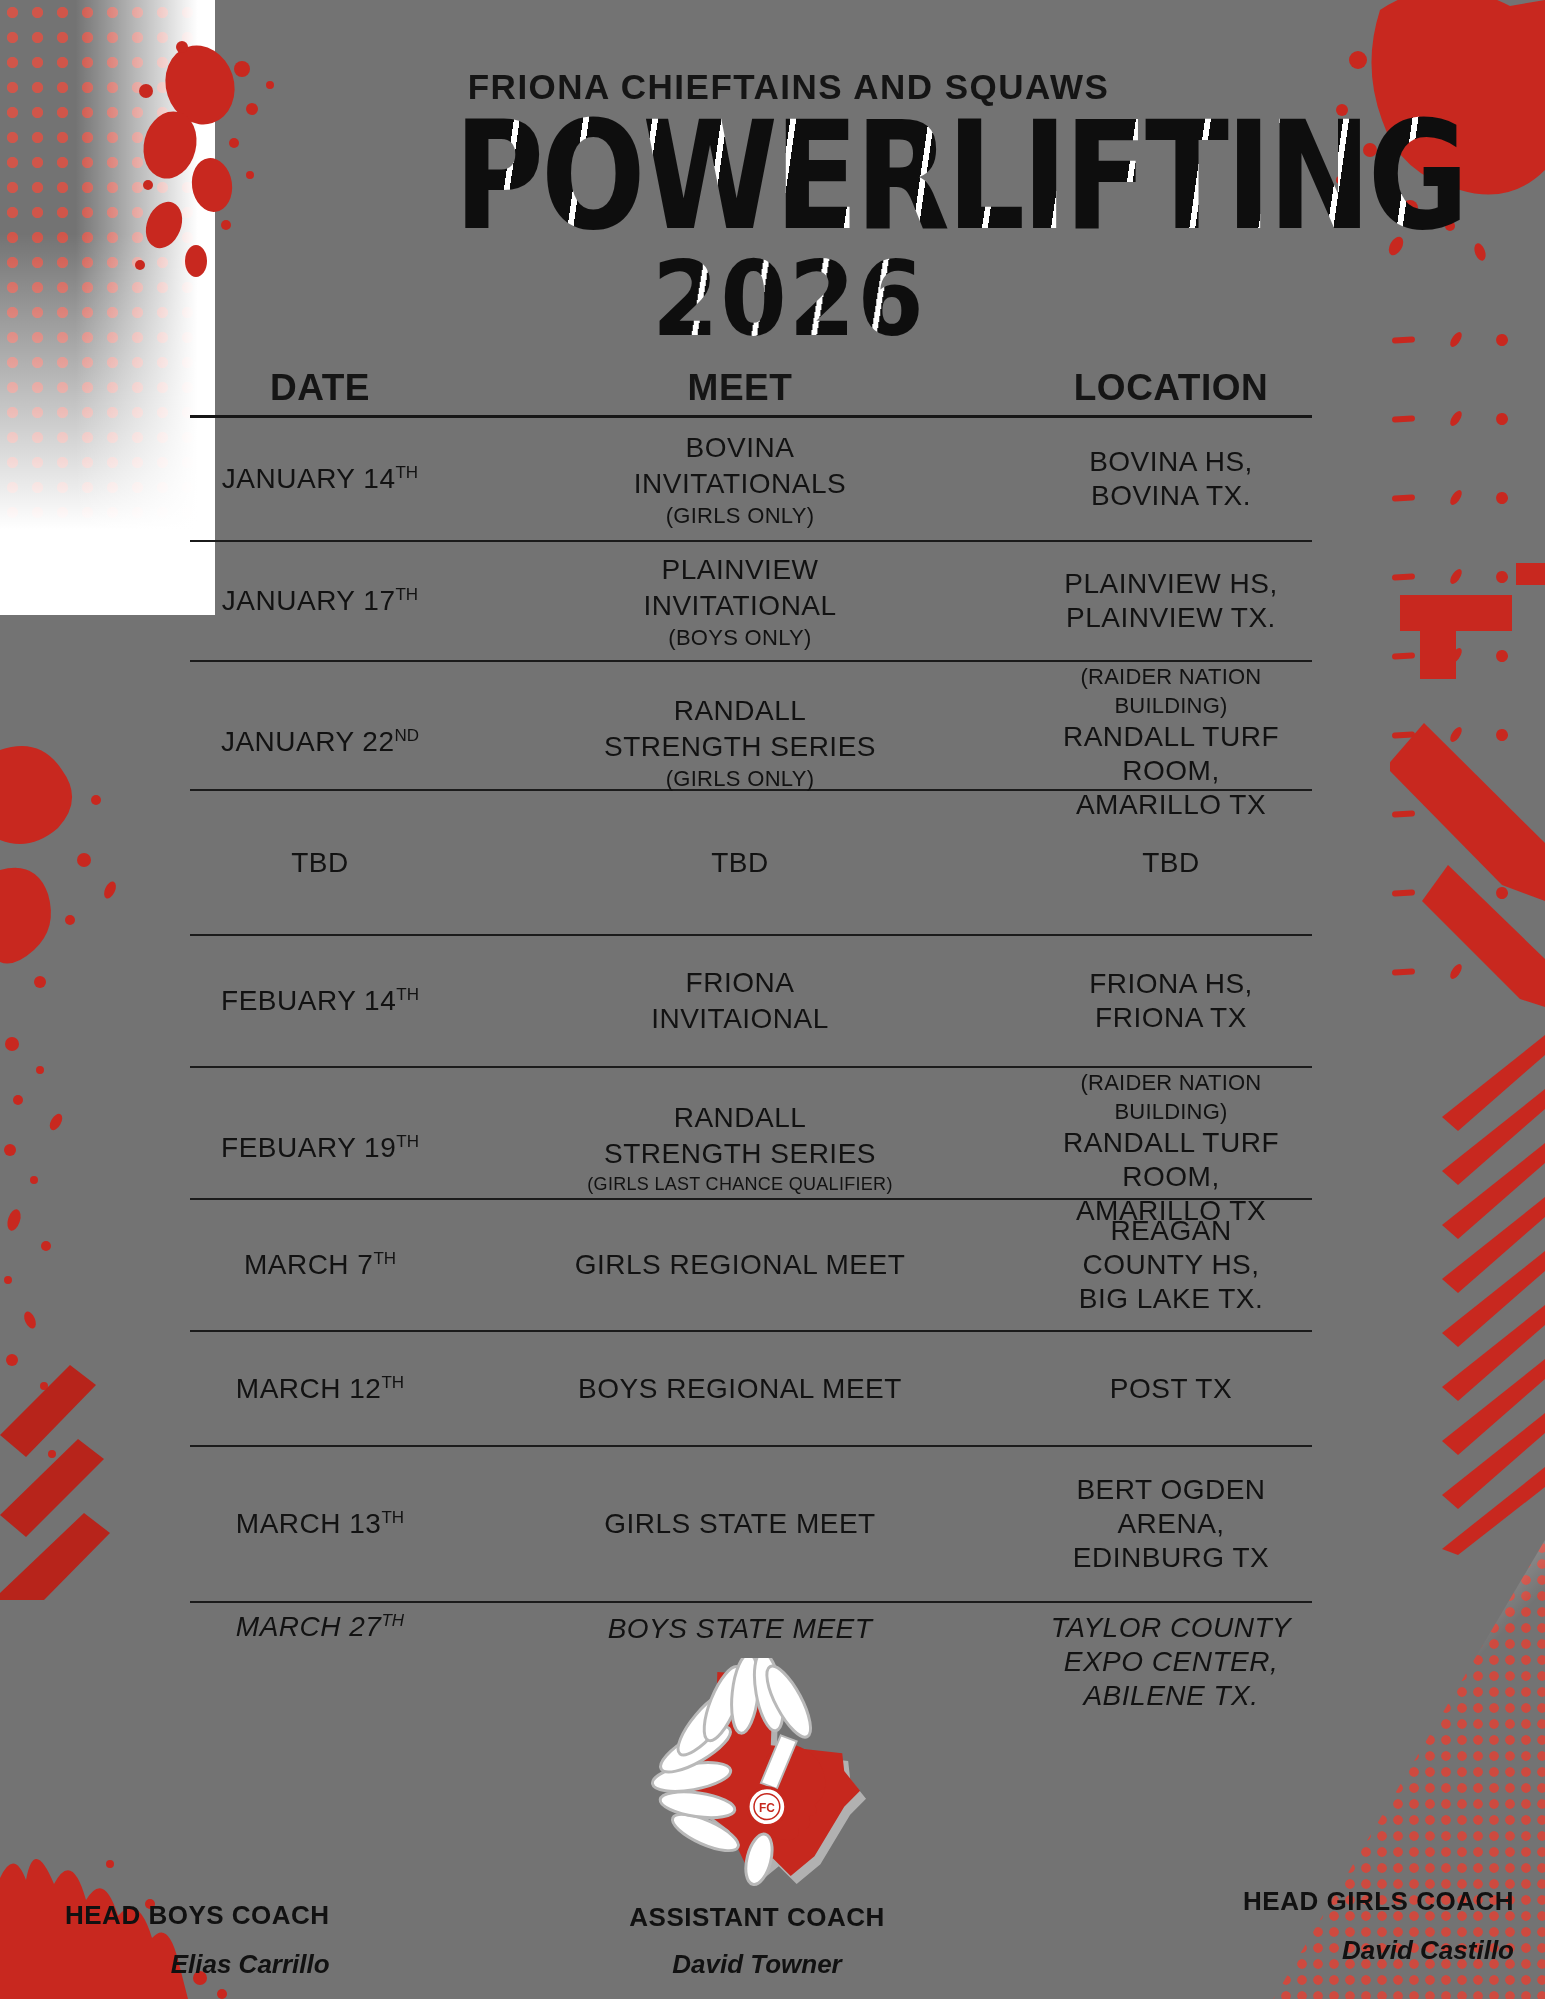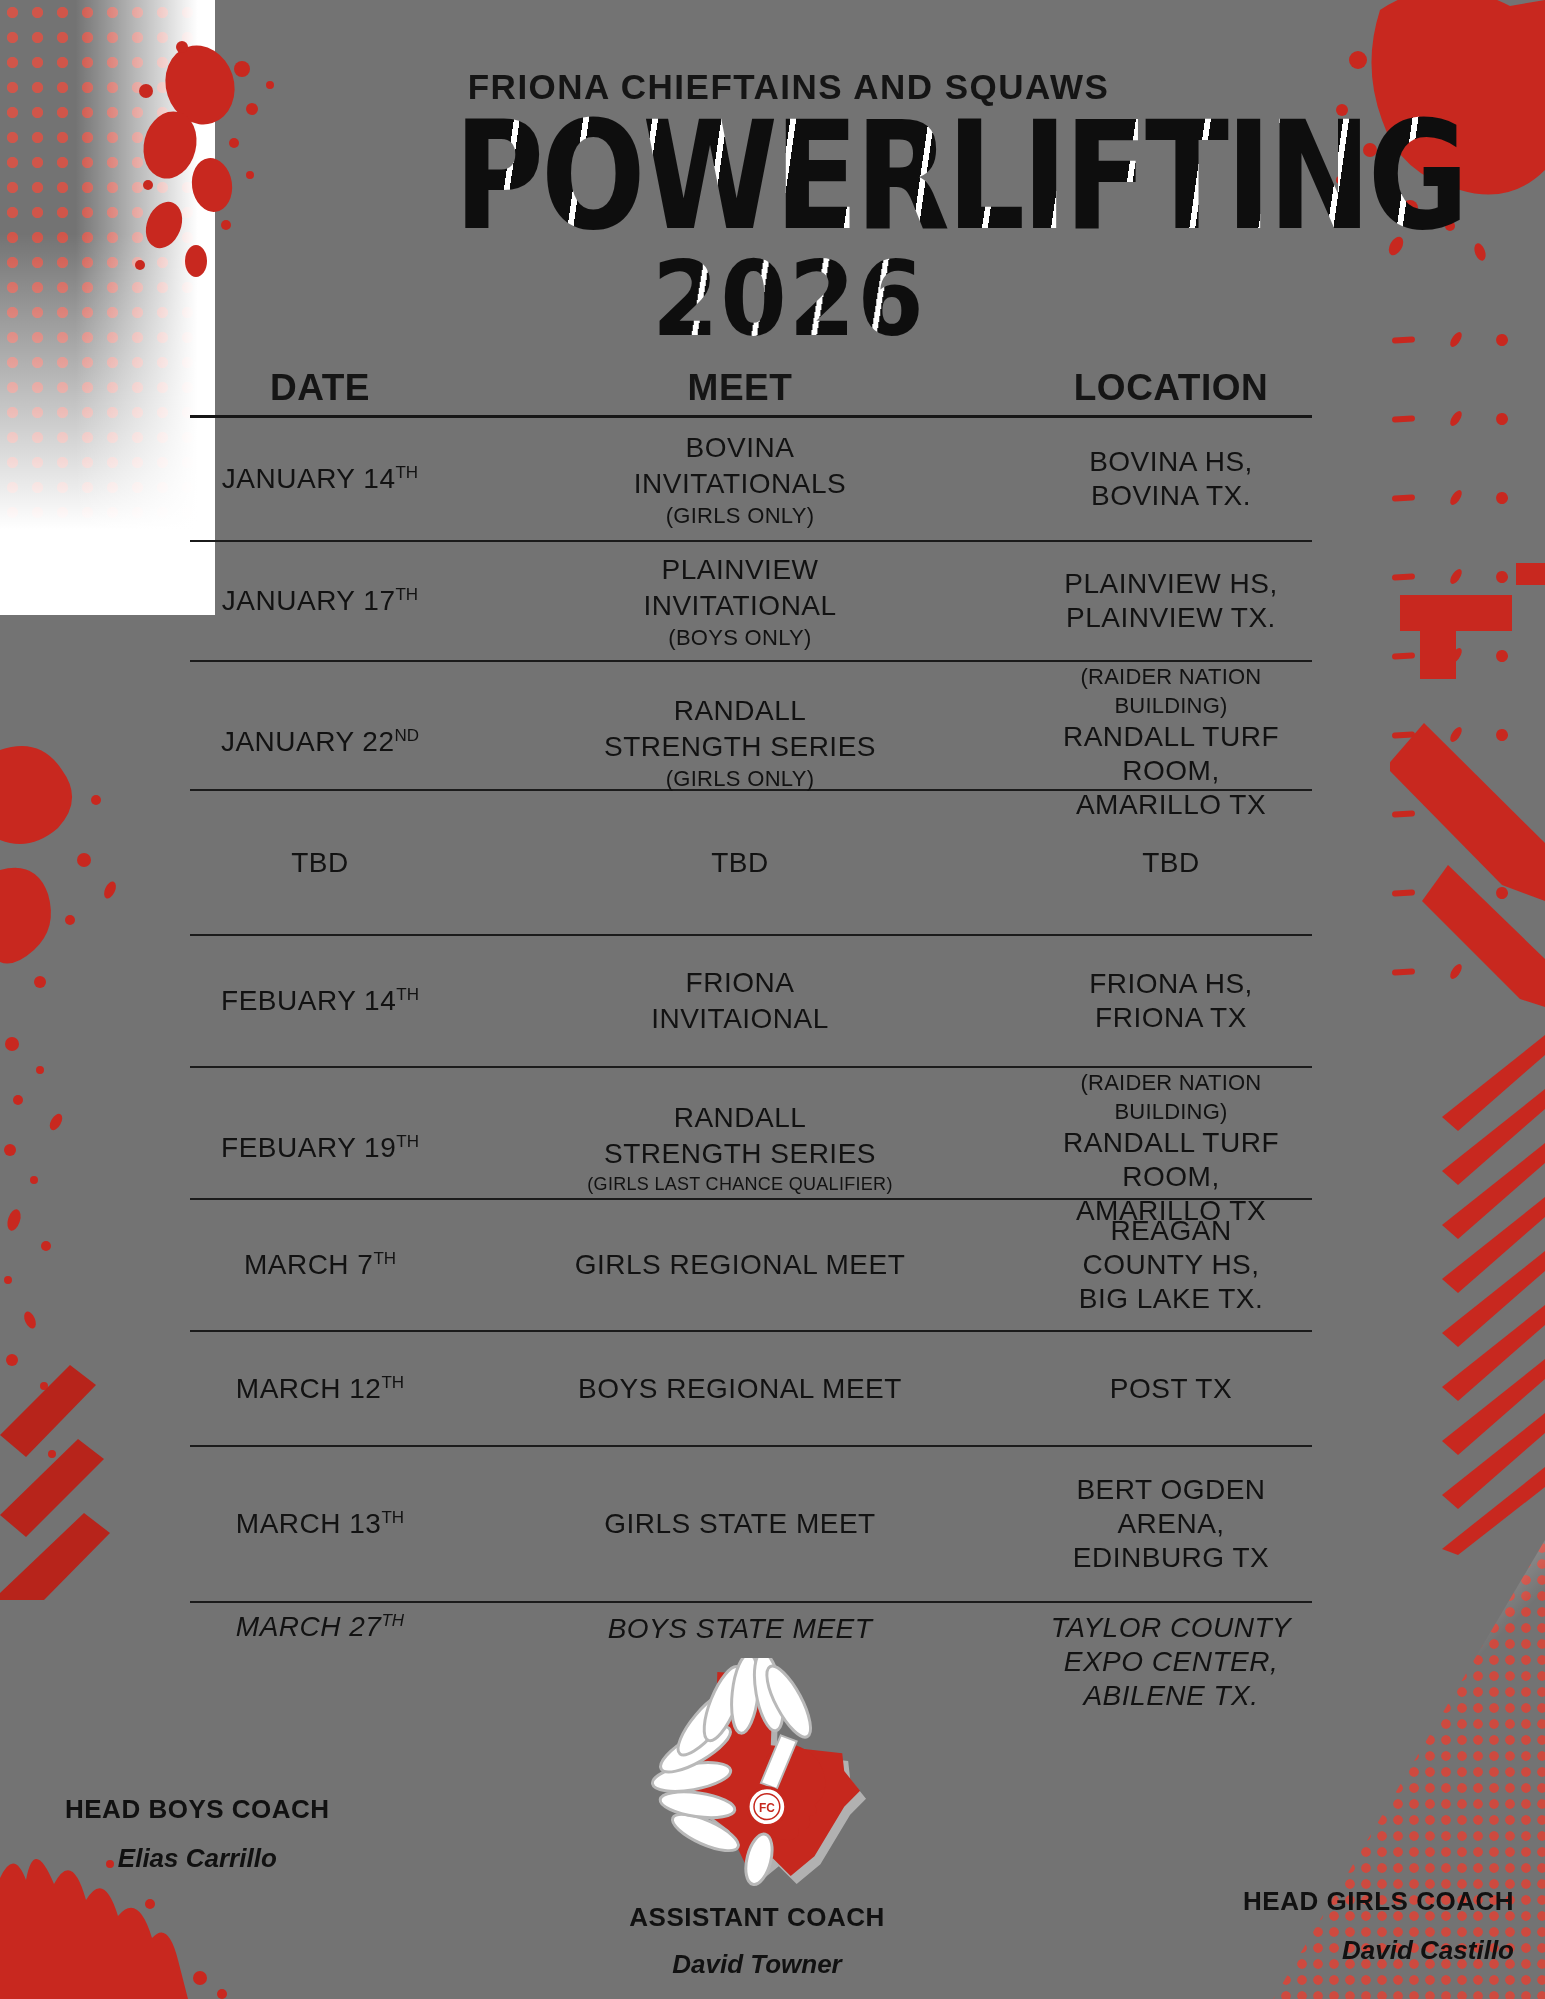--- a/index.html
+++ b/index.html
@@ -62,21 +62,21 @@
   .mline{font-size:28px;line-height:36px;letter-spacing:0.5px;}
   .mnote{font-size:22px;line-height:27px;letter-spacing:0.3px;}
   .rows .trow:nth-child(6) .mnote{font-size:18px;line-height:24px;}
   .lpre{font-size:22px;line-height:29px;letter-spacing:0.2px;}
   .lline{font-size:28px;line-height:34px;letter-spacing:0.5px;}
 
   
   .coach{position:absolute;}
   .coach-title{font-size:26px;font-weight:bold;letter-spacing:0.5px;color:#111;}
   .coach-name{font-size:26px;font-weight:bold;font-style:italic;margin-top:18px;color:#111;}
-  .coach-left{left:65px;top:1794px;text-align:center;}
+  .coach-left{left:65px;top:1900px;text-align:right;}
   .coach-center{left:757px;top:1866px;transform:translateX(-50%);text-align:center;margin-top:36px;}
   .coach-center .coach-name{margin-top:16px;}
   .coach-right{right:63px;top:1886px;text-align:right;}
 
   .logo-wrap{position:absolute;left:640px;top:1658px;width:228px;height:228px;}
 </style>
 </head>
 <body>
 
 <div class="page">

